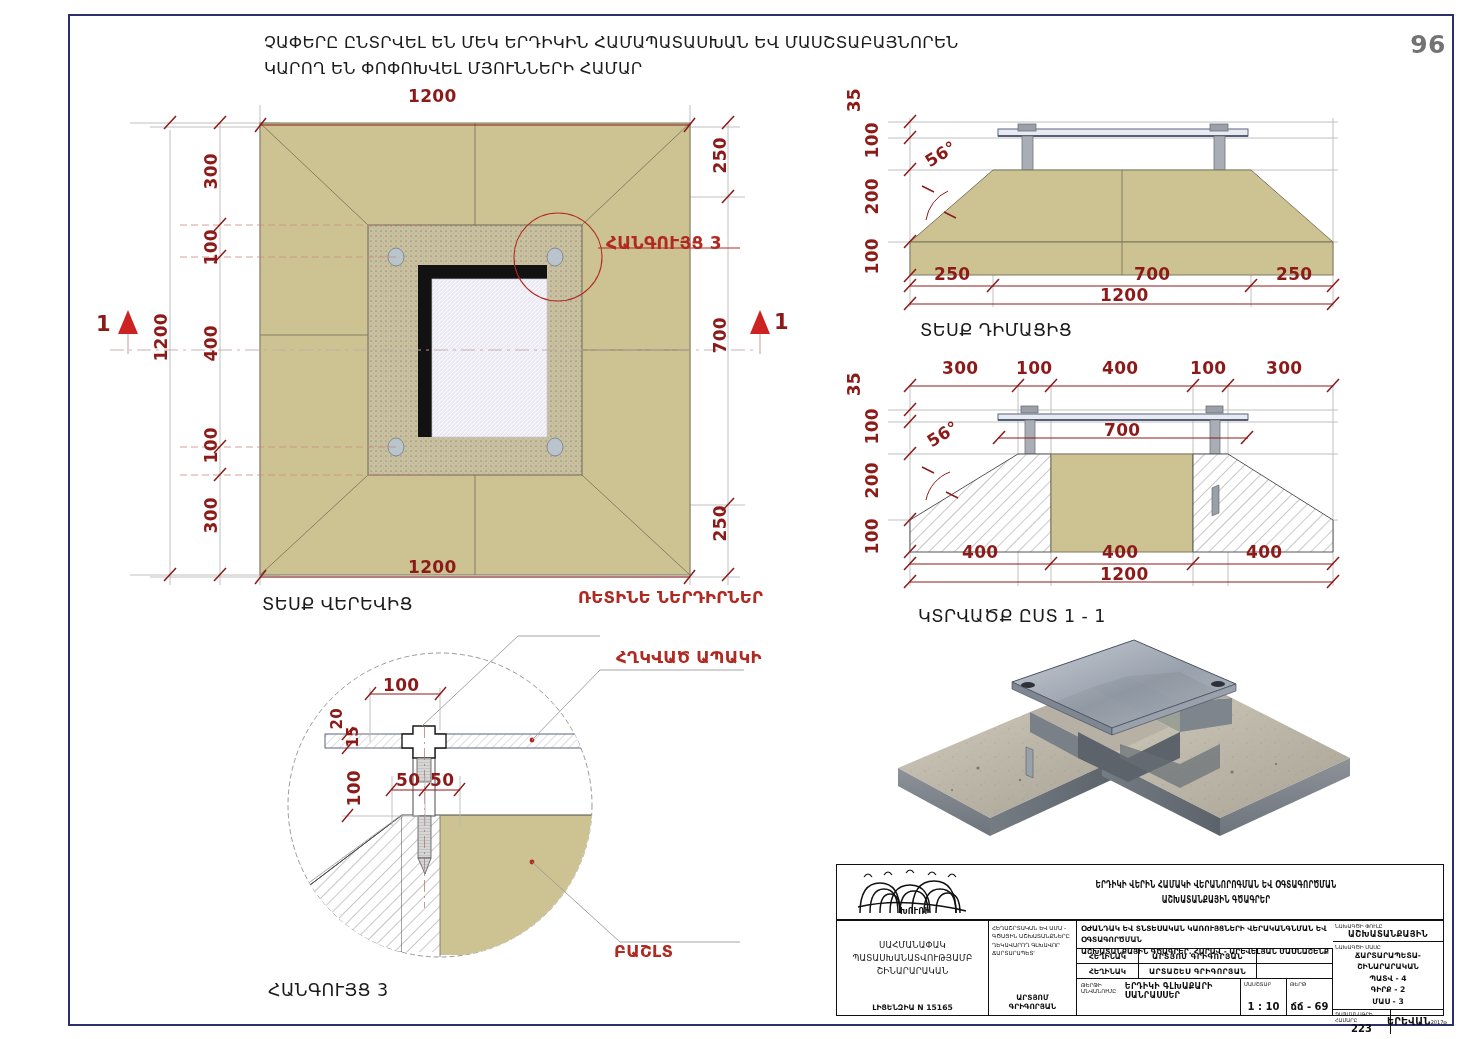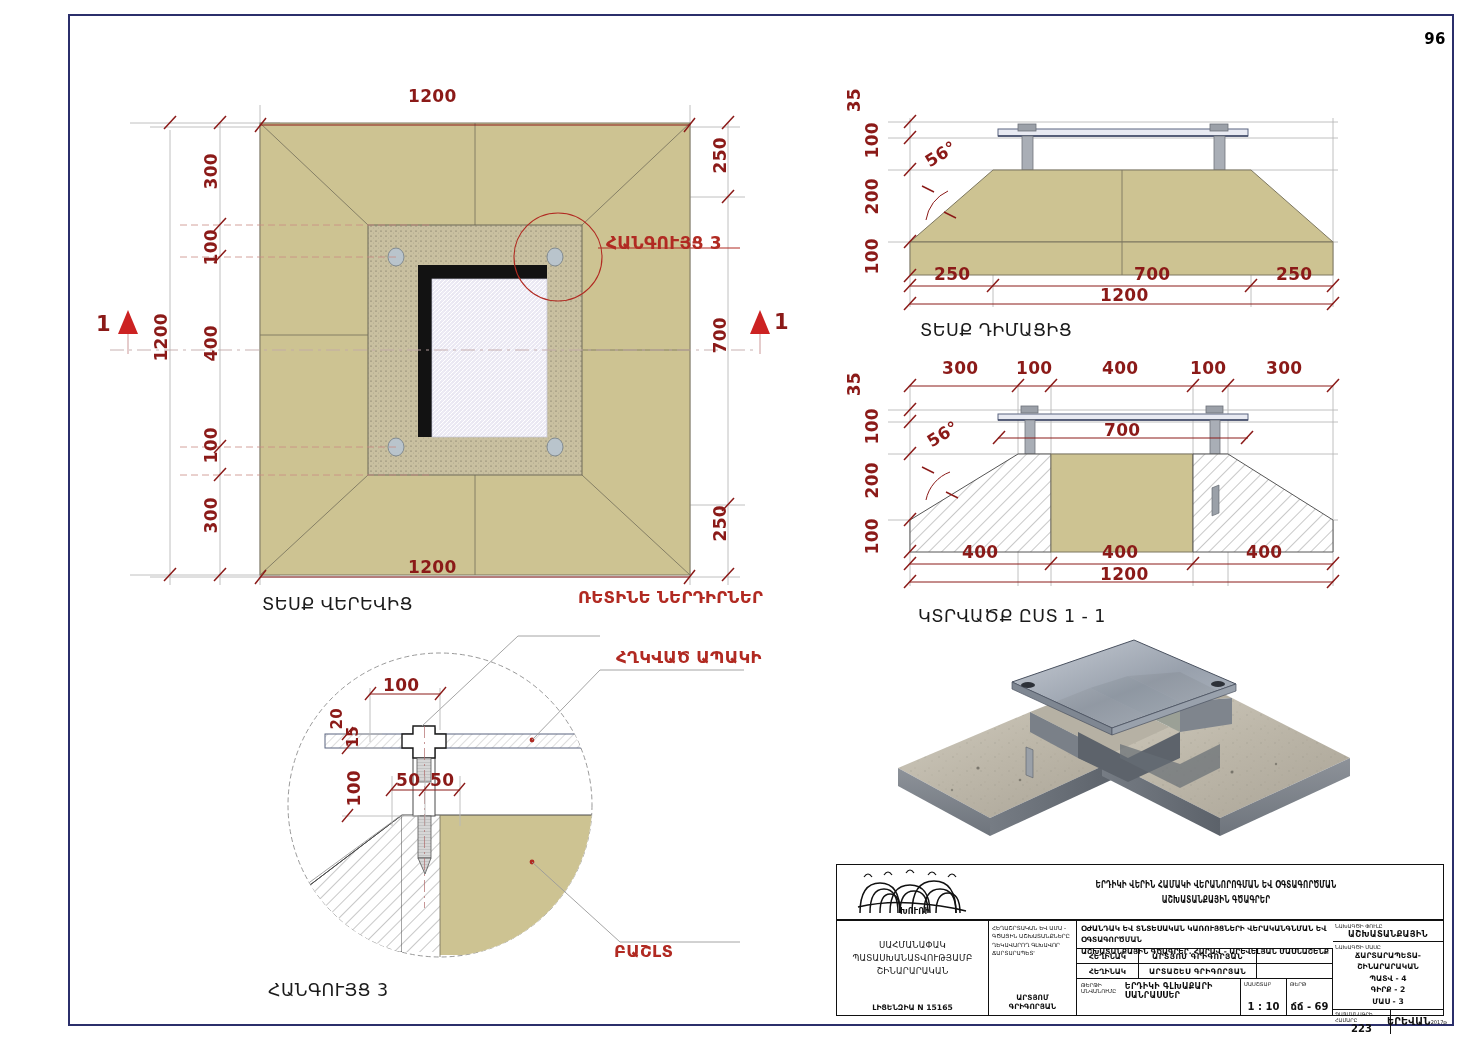--- a/index.html
+++ b/index.html
@@ -18,22 +18,22 @@
   
   .frame-outer {
     position: absolute;
     left: 68px; top: 14px;
     width: 1386px; height: 1012px;
     border: 2px solid #2b2f6b;
   }
   .page-number {
     position: absolute;
     right: 24px; top: 30px;
-    font-size: 15px; font-weight: bold;
-    color: #000000; letter-spacing: 0.5px;
+    font-size: 25px; font-weight: bold;
+    color: #737373; letter-spacing: 0.5px;
   }
   .header-note {
     position: absolute;
     left: 264px; top: 30px;
     font-size: 16.5px;
     color: #1a1a1a;
     line-height: 1.55;
     letter-spacing: 0.2px;
     white-space: pre-line;
   }
@@ -108,20 +108,22 @@
   .tb-d3b .val { font-size:9.6px; font-weight:700; letter-spacing:.3px;}
   .tb-d3b .yr { font-size:5px; }
 </style>
 </head>
 <body>
 
 <div id="sheet">
 
   <div class="frame-outer"></div>
 
+  <div class="header-note">ՉԱՓԵՐԸ ԸՆՏՐՎԵԼ ԵՆ ՄԵԿ ԵՐԴԻԿԻՆ ՀԱՄԱՊԱՏԱՍԽԱՆ ԵՎ ՄԱՍՇՏԱԲԱՅՆՈՐԵՆ
+ԿԱՐՈՂ ԵՆ ՓՈՓՈԽՎԵԼ ՄՅՈՒՆՆԵՐԻ ՀԱՄԱՐ</div>
   <div class="page-number">96</div>
 
   <div style="position:absolute; left:100px; top:85px; width:660px; height:540px;">
     <svg width="660" height="540" viewBox="0 0 660 540">
       <defs>
         <pattern id="speckle" width="5" height="5" patternUnits="userSpaceOnUse">
           <rect width="5" height="5" fill="#c9c0a0"></rect>
           <circle cx="1" cy="1" r="0.6" fill="#9d9madd" opacity="0.5"></circle>
           <circle cx="3.5" cy="3" r="0.55" fill="#8c8a78" opacity="0.45"></circle>
           <circle cx="2" cy="4.2" r="0.4" fill="#aaa88f" opacity="0.5"></circle>

